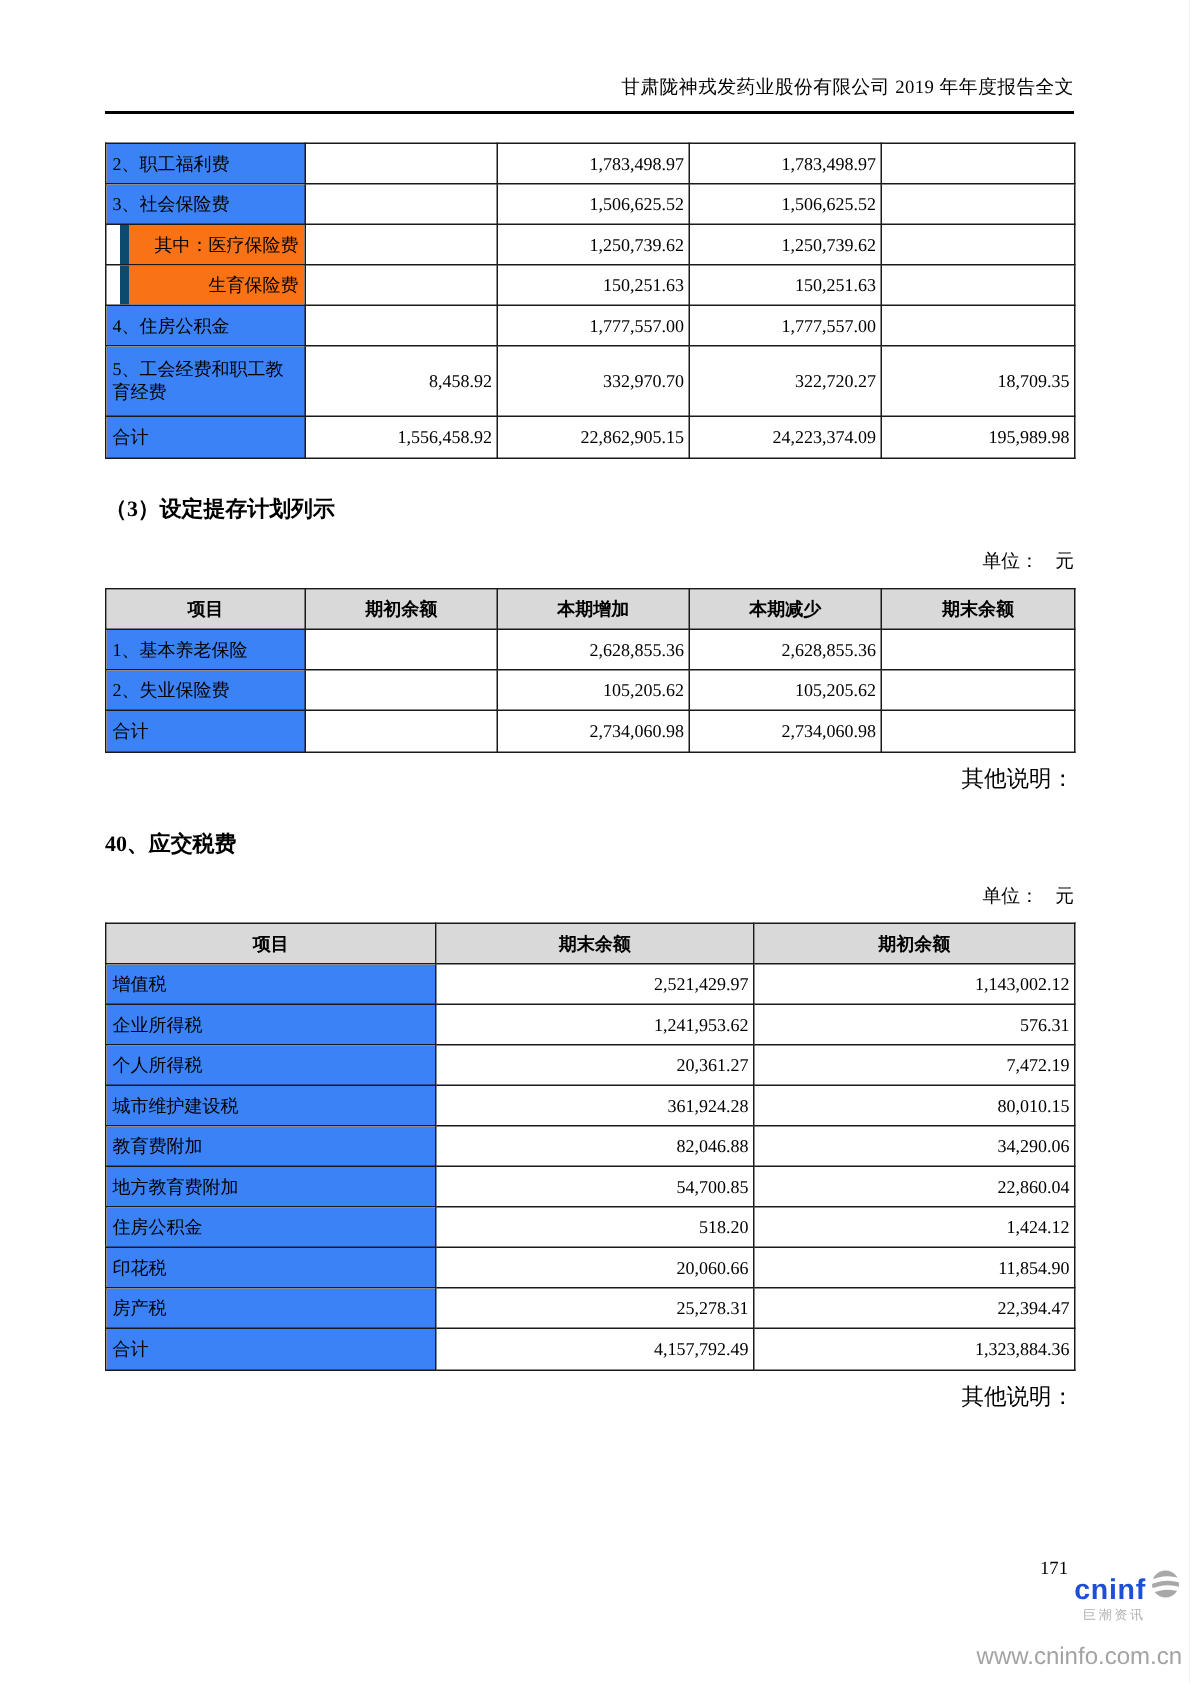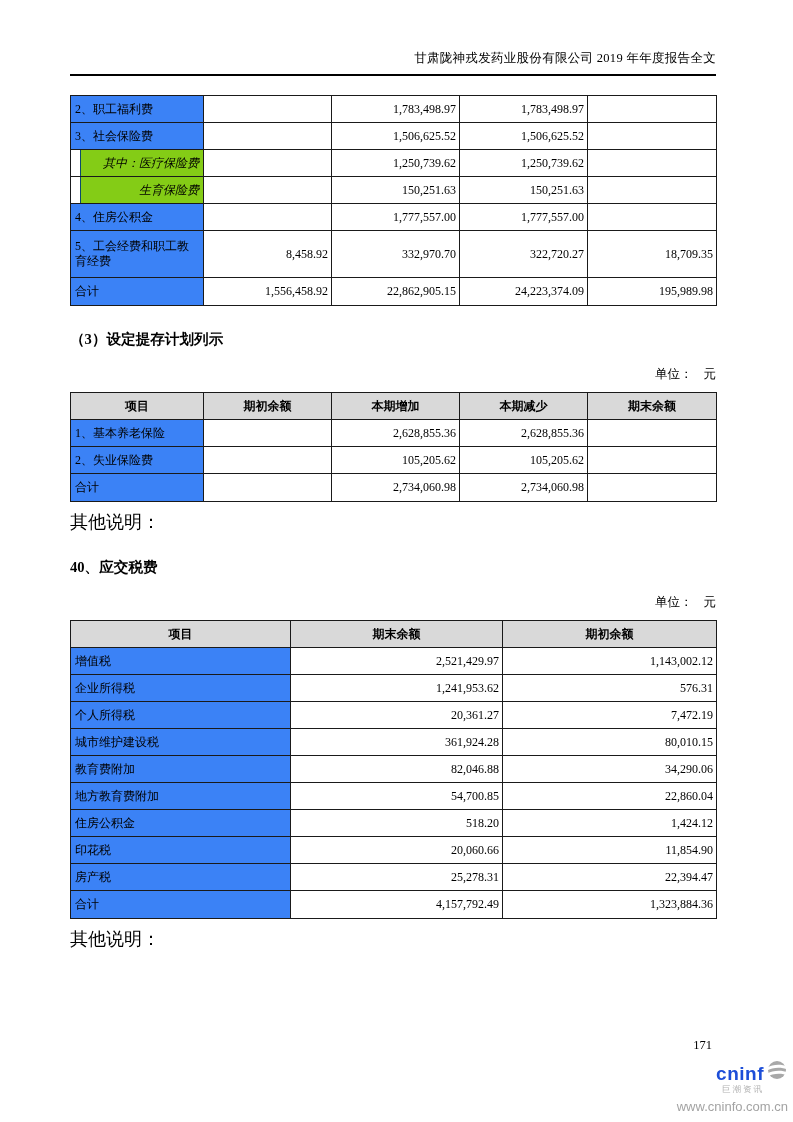--- a/index.html
+++ b/index.html
@@ -16,38 +16,38 @@
 
   table { border-collapse:collapse; width:646px; table-layout:fixed; font-size:12px; border:1.5px solid #1a1a1a; }
   th, td { border:1px solid #1a1a1a; height:27px; padding:1px 4px; overflow:hidden; vertical-align:middle; line-height:15px; }
   thead th { background:#d9d9d9; font-weight:bold; text-align:center; }
   td.label { background:#3b82f6; text-align:left; }
   td.num   { background:#ffffff; text-align:right; padding-right:3px; font-size:12px; }
   tr.wrap td { height:47px; }
   tr.total td { height:28px; }
   td.subcell { padding:0; background:#ffffff; }
   .sub-inner {
-    margin-left:9px; height:100%; min-height:25px; background:#84cc16;
-    border-left:1px solid #0c4a6e; display:flex; align-items:center;
-    justify-content:flex-end; padding-right:4px;font-style:italic;
+    margin-left:9px; height:100%; min-height:25px; background:#f97316;
+    border-left:6px solid #0c4a6e; display:flex; align-items:center;
+    justify-content:flex-end; padding-right:4px;
   }
 
   .section-heading { font-weight:bold; font-size:14.6px; margin-top:24px; }
   .unit-line { text-align:right; font-size:12.5px; margin-top:17px; margin-bottom:9px; }
   .unit-line .unit-value { margin-left:11px; }
-  .notes { font-size:18px; margin-top:8px; }
+  .notes { font-size:15px; margin-top:8px;text-align:right; }
 
   .page-number { position:absolute; right:81px; top:1038px; font-size:12.5px; }
 
   .cninfo-logo { position:absolute; right:5px; bottom:9px; text-align:right; color:#a6a6a6;
     font-family:"Liberation Sans","DejaVu Sans",sans-serif; line-height:1; }
   .logo-row { display:flex; align-items:flex-end; justify-content:flex-end; gap:2px; }
   .logo-name { font-size:19px; font-weight:bold; letter-spacing:.5px; color:#1d4ed8; }
   .logo-sub { font-size:8.5px; letter-spacing:2px; color:#b0b0b0; margin-top:2px; margin-right:24px; }
-  .logo-url { font-size:13px; color:#a3a3a3; margin-top:7px;text-align:center; }
+  .logo-url { font-size:16px; color:#a3a3a3; margin-top:17px;text-align:center; }
 </style>
 </head>
 <body>
 
 <div class="page">
   <div class="content">
 
     <div class="doc-header">甘肃陇神戎发药业股份有限公司 2019 年年度报告全文</div>
     <div class="header-rule"></div>
 

